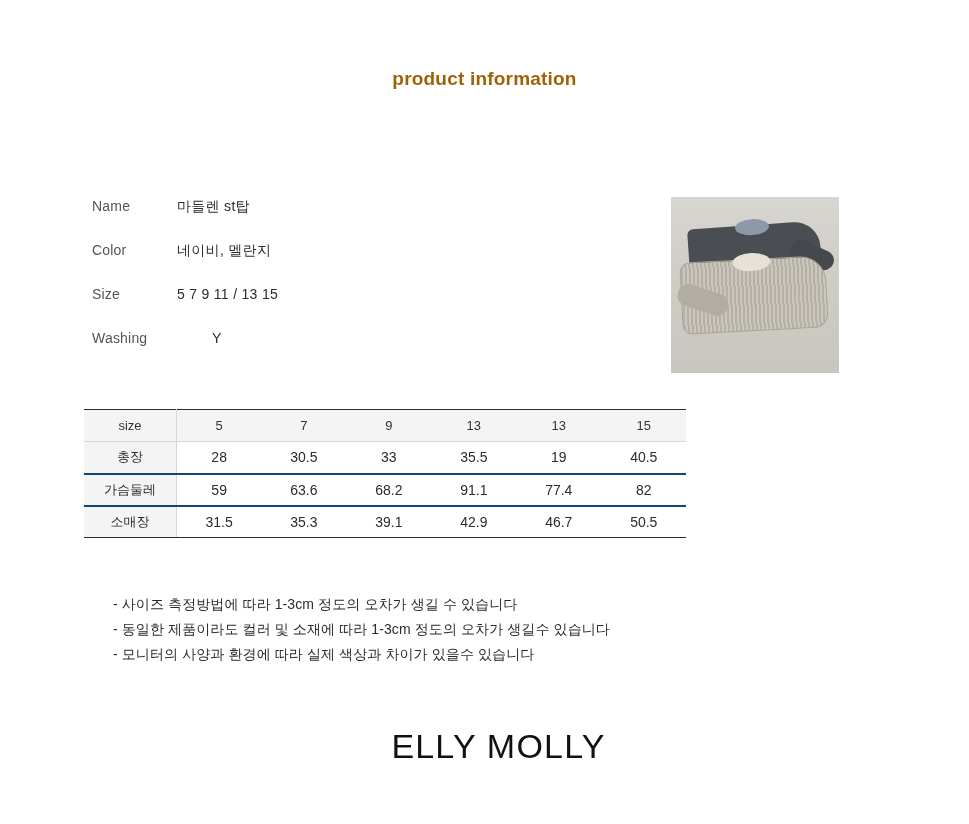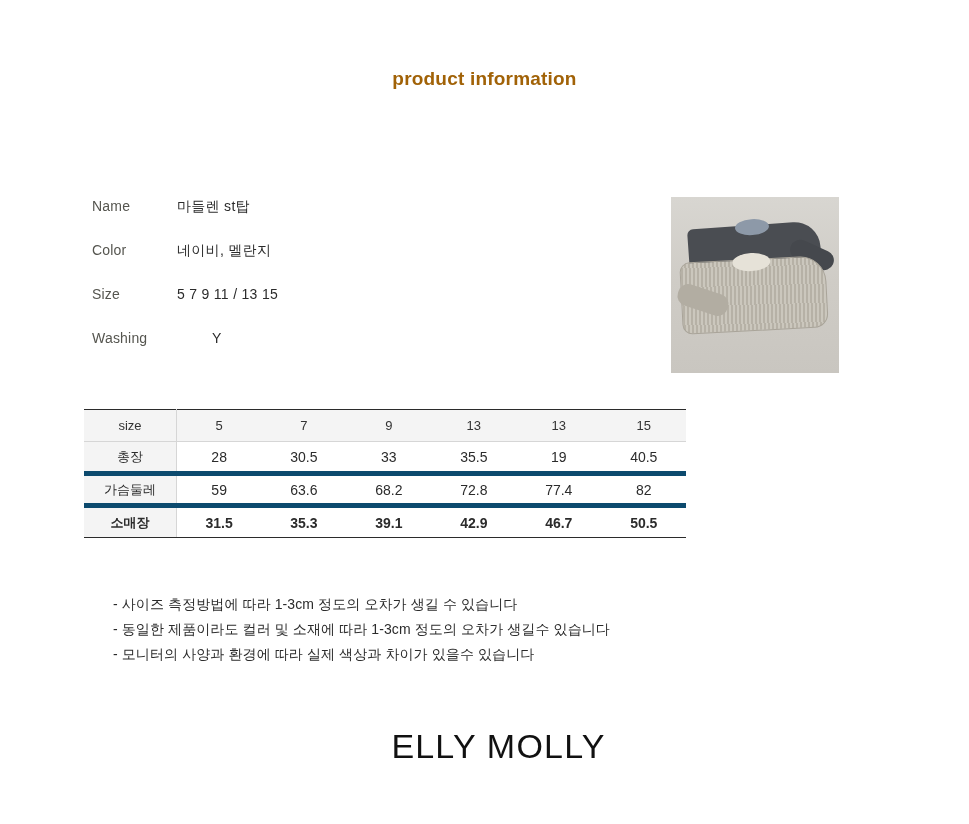--- a/index.html
+++ b/index.html
@@ -149,25 +149,24 @@
     background: #f4f4f4;
     border-top: 1px solid #2b2b2b;
     border-bottom: 1px solid #d6d6d6;
     font-size: 13px;
     color: #333333;
   }
   .size-table thead th:first-child {
     border-right: 1px solid #d6d6d6;
   }
   .size-table tbody td {
-    border-bottom: 5px solid #0c4a6e;
+    border-bottom: 2px solid #0c4a6e;
   }
   .size-table tbody tr:last-child td {
     border-bottom: 1px solid #2b2b2b;
-    font-weight: bold;
   }
   .size-table tbody td:first-child {
     background: #f4f4f4;
     border-right: 1px solid #d6d6d6;
     font-size: 13px;
   }
   .col-head { width: 96px; }
   .col-val  { width: 88px; }
   .col-pad  { width: 208px; background: #ffffff !important; border-bottom: none !important; }
   .size-table thead th.col-pad { background: #ffffff !important; border-bottom: none; border-top: none; }
@@ -253,21 +252,21 @@
       <td>35.5</td>
       <td>19</td>
       <td>40.5</td>
       <td class="col-pad"></td>
     </tr>
     <tr>
       <td>가슴둘레</td>
       <td>59</td>
       <td>63.6</td>
       <td>68.2</td>
-      <td>72.8</td>
+      <td>91.1</td>
       <td>77.4</td>
       <td>82</td>
       <td class="col-pad"></td>
     </tr>
     <tr>
       <td>소매장</td>
       <td>31.5</td>
       <td>35.3</td>
       <td>39.1</td>
       <td>42.9</td>

